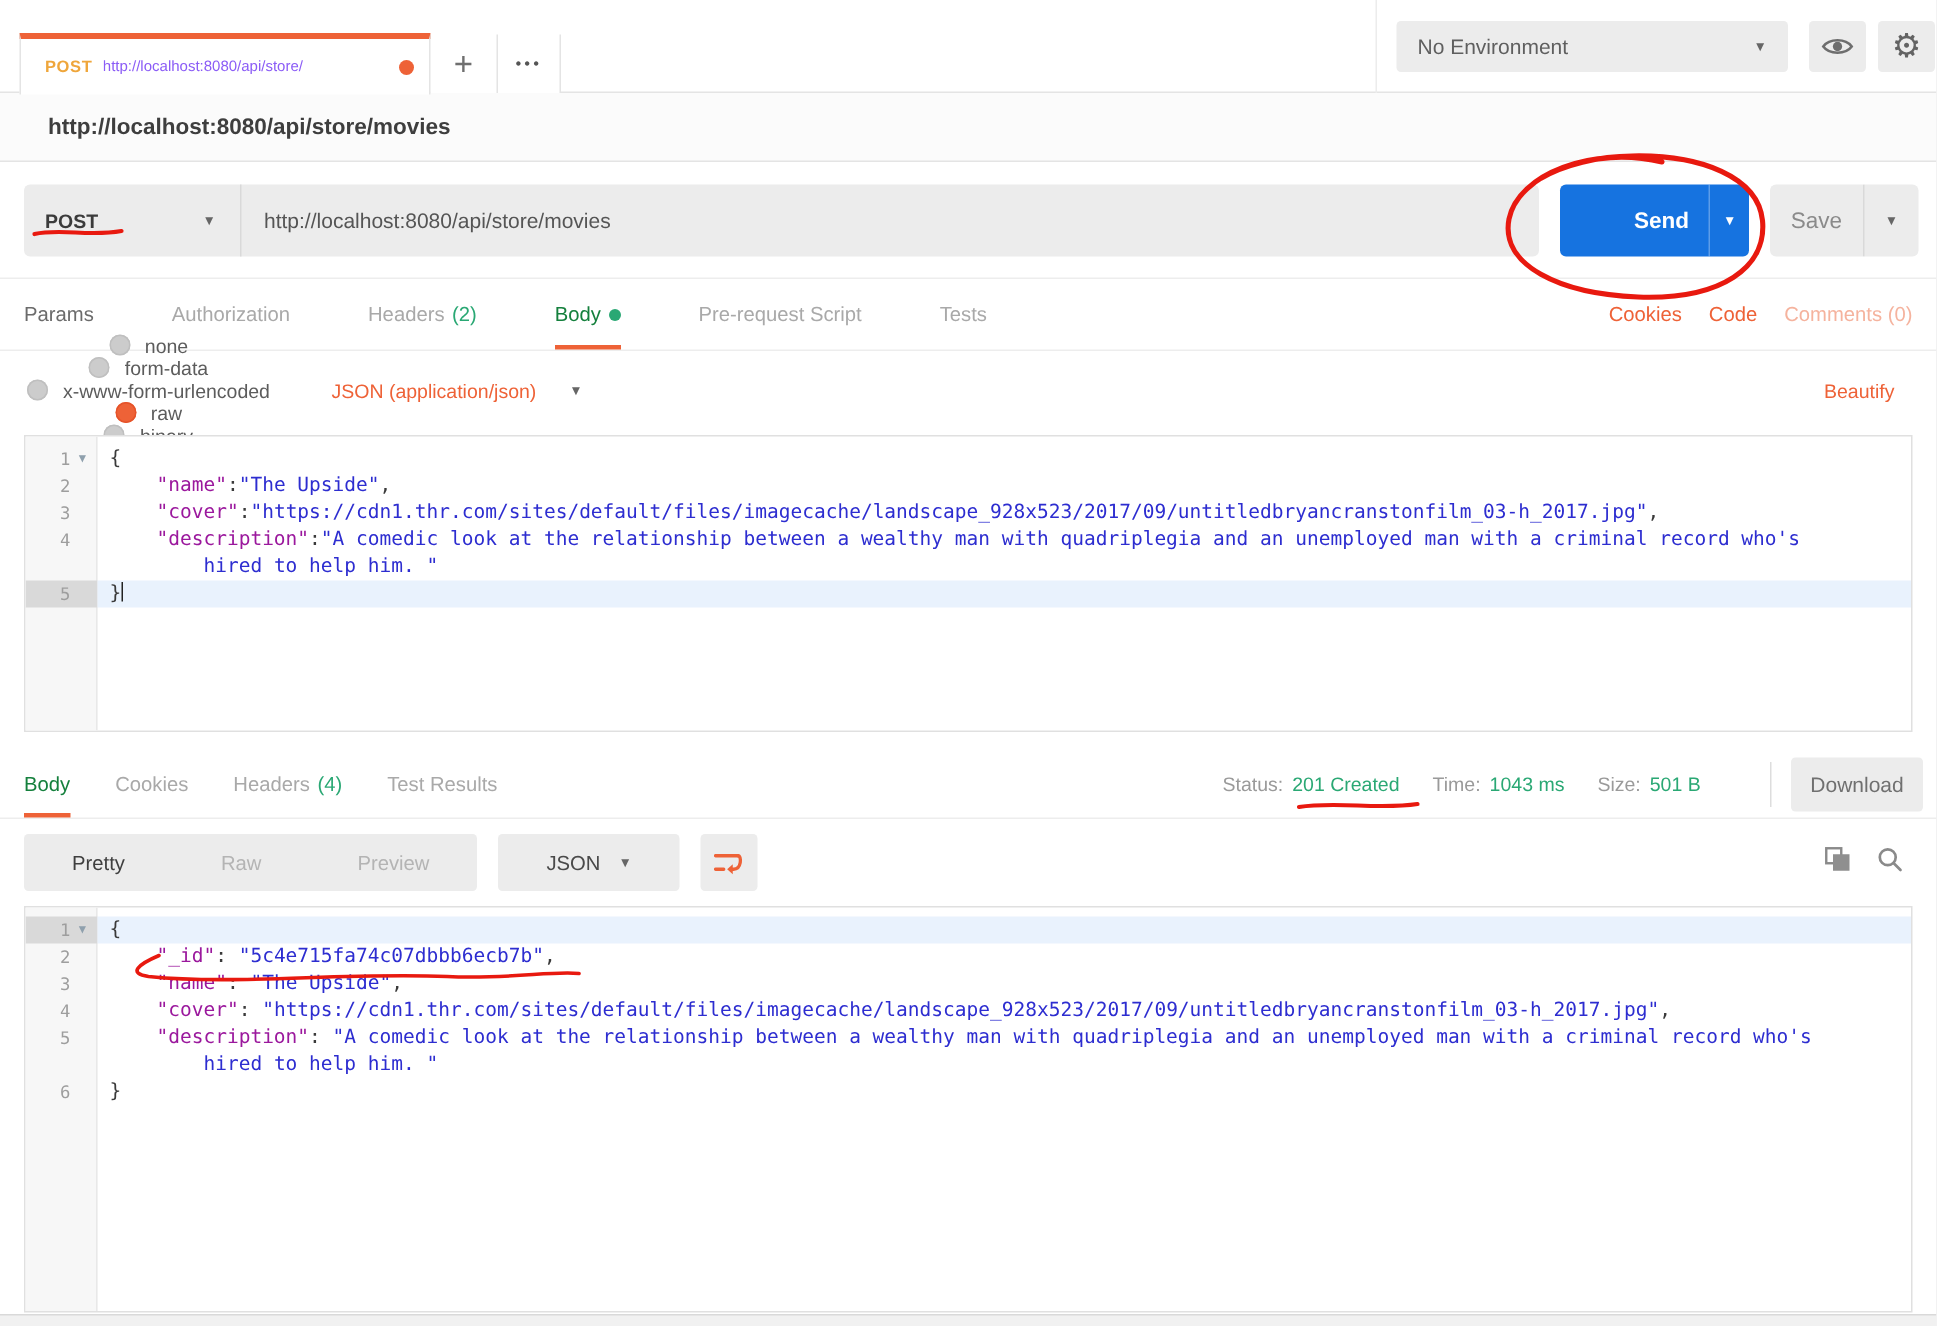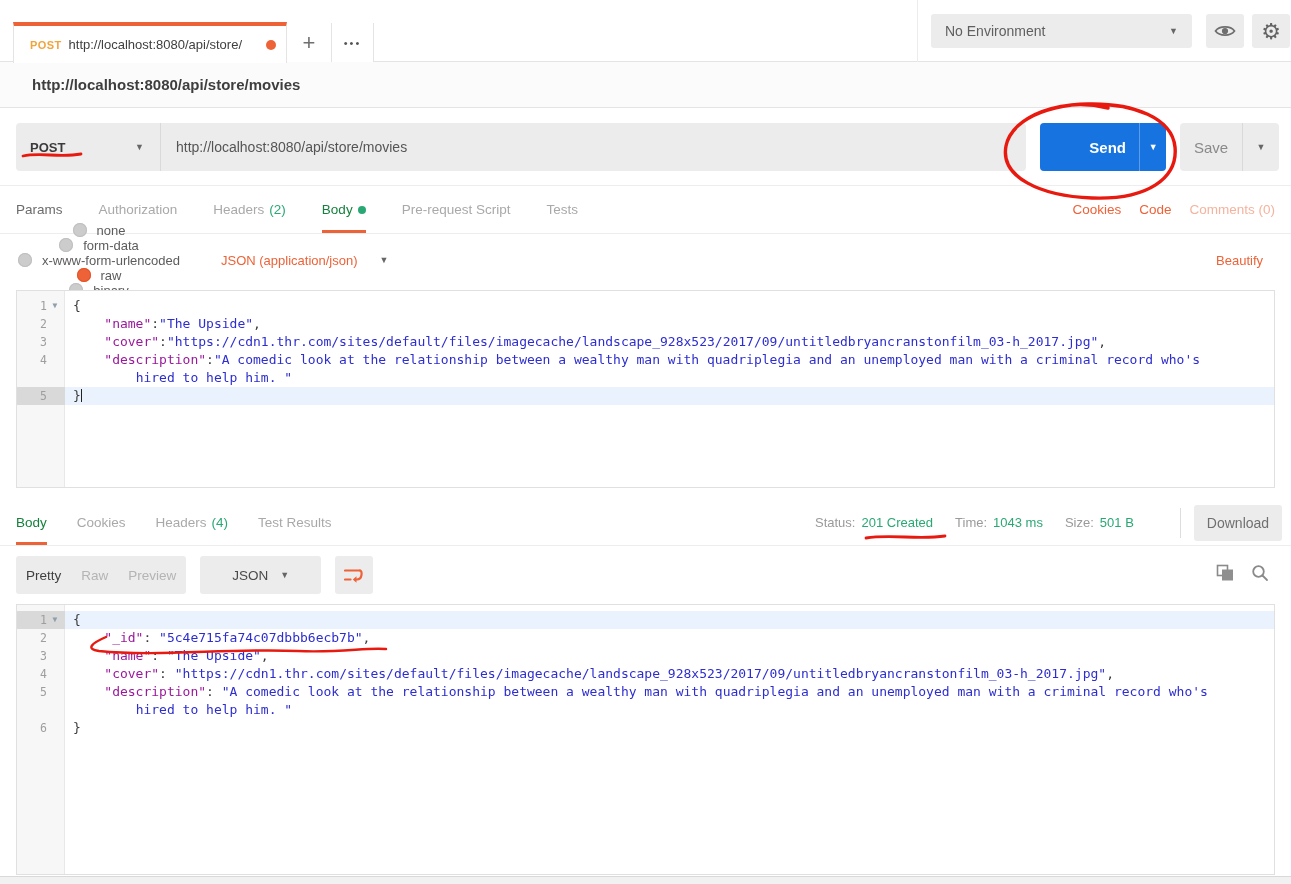--- a/index.html
+++ b/index.html
@@ -20,21 +20,21 @@
   body{background:#ddd;font-family:"Liberation Sans",sans-serif;}
   .window{position:relative;width:1291px;height:884px;background:#fff;overflow:hidden;margin:0 auto;}
 
   
   .topbar{position:absolute;top:0;left:0;right:0;height:62px;background:#fff;border-bottom:1px solid var(--border);}
   .topbar .vdiv{position:absolute;left:917px;top:0;height:62px;border-left:1px solid #ececec;}
   .reqtab{position:absolute;left:13px;top:22px;width:274px;height:41px;background:#fff;z-index:2;
     border:1px solid var(--border);border-bottom:none;border-top:4px solid var(--orange);
     display:flex;align-items:center;padding:0 10px 0 16px;cursor:default;}
   .reqtab .method{color:var(--amber);font-size:11px;font-weight:bold;letter-spacing:.4px;margin-right:7px;}
-  .reqtab .url{color:#404040;font-size:13px;white-space:nowrap;overflow:hidden;flex:1;}
+  .reqtab .url{color:#8b5cf6;font-size:10px;white-space:nowrap;overflow:hidden;flex:1;}
   .reqtab .dot{width:10px;height:10px;border-radius:50%;background:var(--orange);flex:none;margin-left:6px;}
   .tabbtn{position:absolute;top:23px;height:39px;display:flex;align-items:center;justify-content:center;background:#fff;border-right:1px solid var(--border);color:#6f6f6f;}
   .tabbtn.plus{left:287px;width:45px;font-size:22px;font-weight:300;}
   .tabbtn.more{left:332px;width:42px;font-size:11px;letter-spacing:2px;color:#555;}
   .envselect{position:absolute;left:931px;top:14px;width:261px;height:34px;background:var(--btn-gray);border-radius:3px;
     display:flex;align-items:center;padding:0 14px;color:#5f5f5f;font-size:14px;}
   .envselect .caret{margin-left:auto;}
   .caret{font-size:9px;color:#666;}
   .iconbtn{position:absolute;top:14px;height:34px;background:var(--btn-gray);border-radius:3px;display:flex;align-items:center;justify-content:center;}
   .iconbtn.eye{left:1206px;width:38px;}
@@ -56,21 +56,21 @@
   .splitbtn.send{left:1040px;width:126px;background:var(--blue);color:#fff;padding-left:36px;}
   .splitbtn.send .main{width:89px;display:flex;align-items:center;justify-content:center;font-size:15px;font-weight:bold;}
   .splitbtn.send .arrow{width:37px;display:flex;align-items:center;justify-content:center;border-left:1px solid rgba(255,255,255,.3);}
   .splitbtn.send .caret{color:#fff;}
   .splitbtn.save{left:1180px;width:99px;background:var(--btn-gray);color:#8a8a8a;}
   .splitbtn.save .main{width:62px;display:flex;align-items:center;justify-content:center;font-size:15px;}
   .splitbtn.save .arrow{width:37px;display:flex;align-items:center;justify-content:center;border-left:1px solid #d9d9d9;}
 
   
   .reqtabs{position:absolute;top:186px;left:0;right:0;height:48px;border-bottom:1px solid #ededed;display:flex;align-items:stretch;padding:0 16px;}
-  .tabset{display:flex;align-items:stretch;gap:36px;}
+  .tabset{display:flex;align-items:stretch;gap:52px;}
   .tabitem{display:flex;align-items:center;font-size:13.5px;color:#6b6b6b;border-bottom:3px solid transparent;padding-top:3px;cursor:default;gap:5px;}
   .tabitem.muted{color:var(--muted);}
   .tabitem.active{color:#15803d;border-bottom-color:var(--orange);}
   .tabitem .cnt{color:var(--green);}
   .tabitem .gdot{width:8px;height:8px;border-radius:50%;background:var(--green);}
   .linkset{margin-left:auto;display:flex;align-items:center;gap:18px;}
   .linkset .lnk{font-size:13.5px;color:var(--orange);}
   .linkset .lnk.muted{color:var(--orange-light);}
 
   
@@ -105,21 +105,21 @@
   .statusbar .lbl{color:#9a9a9a;margin-right:6px;}
   .statusbar .val{color:var(--green);}
   .statusbar .sp{width:22px;}
   .respmeta .vsep{position:absolute;left:1180px;top:8px;height:30px;border-left:1px solid #ddd;}
   .downloadbtn{position:absolute;left:1194px;top:5px;width:88px;height:36px;background:var(--btn-gray);border-radius:3px;
     display:flex;align-items:center;justify-content:center;font-size:14px;color:#707070;}
 
   
   .resptoolbar{position:absolute;top:546px;left:0;right:0;height:58px;display:flex;align-items:center;padding:0 16px;}
   .segmented{display:flex;align-items:center;height:38px;background:var(--btn-gray);border-radius:3px;}
-  .segmented .seg{padding:0 10px;font-size:13.5px;color:#b4b4b4;}
+  .segmented .seg{padding:0 32px;font-size:13.5px;color:#b4b4b4;}
   .segmented .seg.active{color:#3f3f3f;}
   .fmtselect{margin-left:14px;height:38px;background:var(--btn-gray);border-radius:3px;display:flex;align-items:center;gap:12px;padding:0 32px;font-size:13.5px;color:#4a4a4a;}
   .wrapbtn{margin-left:14px;width:38px;height:38px;background:var(--btn-gray);border-radius:3px;display:flex;align-items:center;justify-content:center;}
   .rticons{margin-left:auto;display:flex;align-items:center;gap:17px;margin-right:6px;}
 
   .bottomstrip{position:absolute;left:0;right:0;top:876px;height:8px;background:#f1f1f1;border-top:1px solid #d9d9d9;}
 
   
   .anno{position:absolute;inset:0;z-index:99;pointer-events:none;}
 </style>

